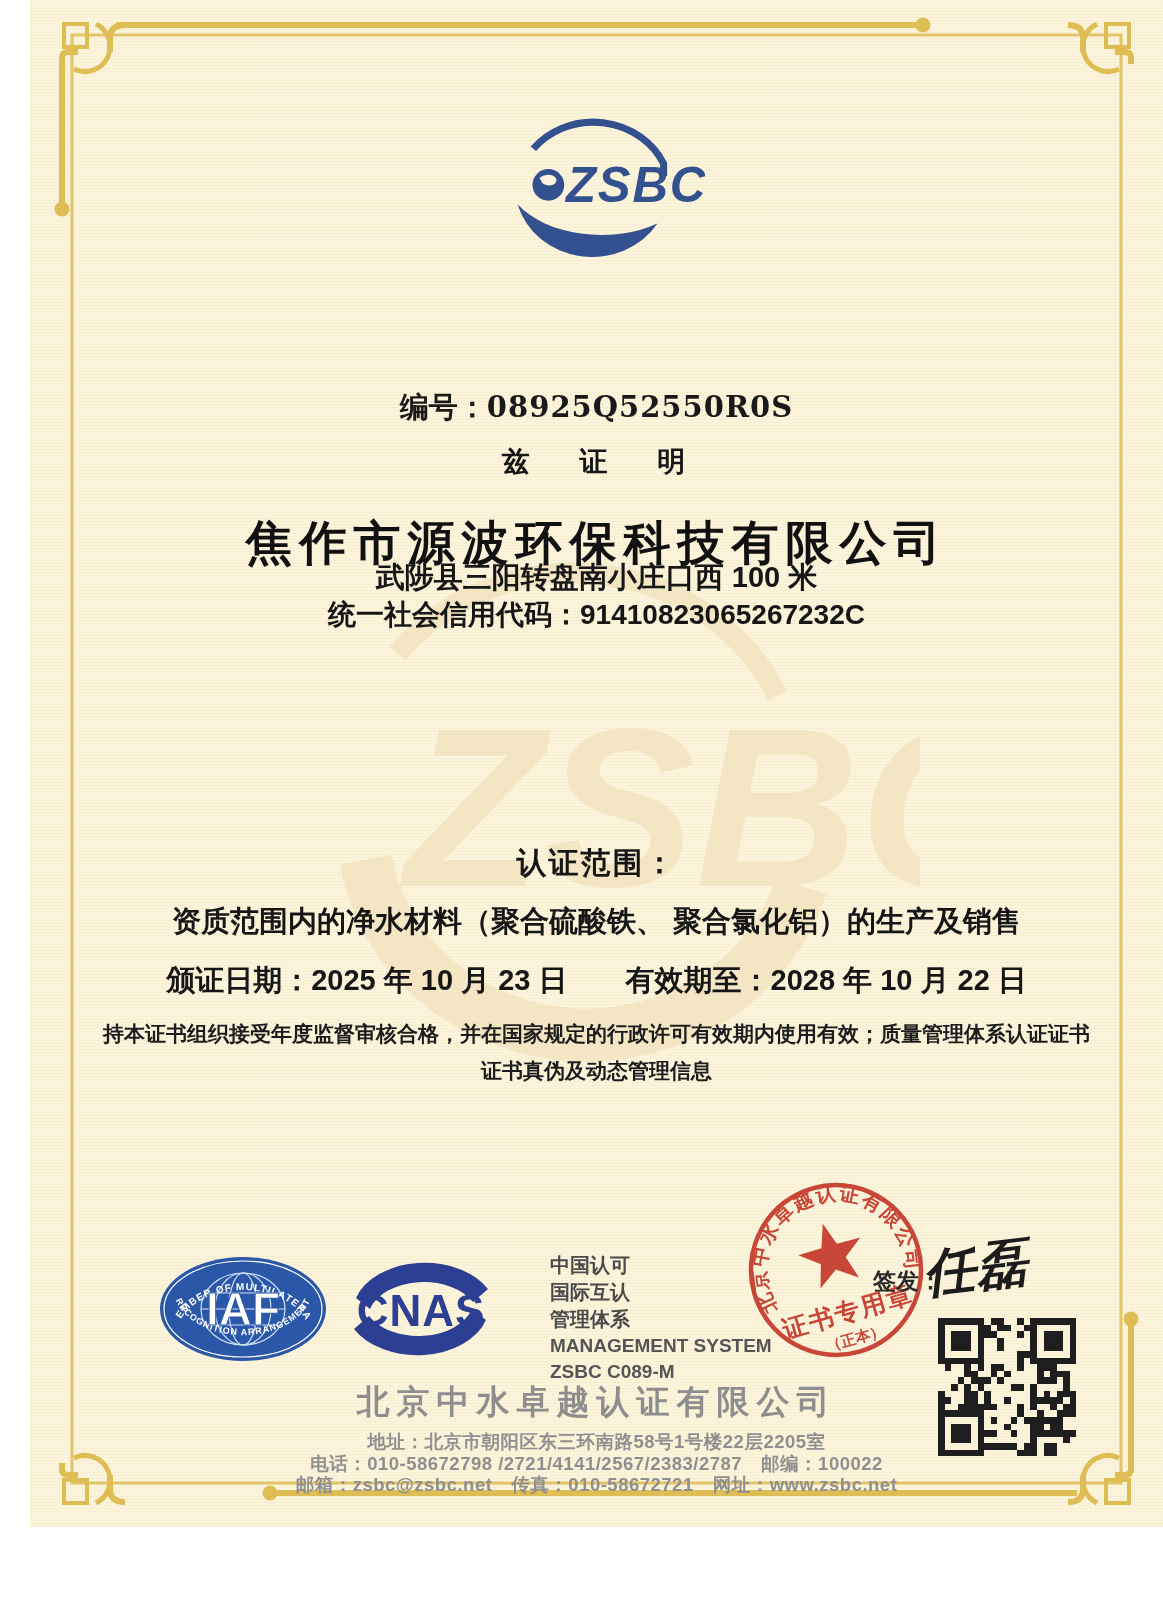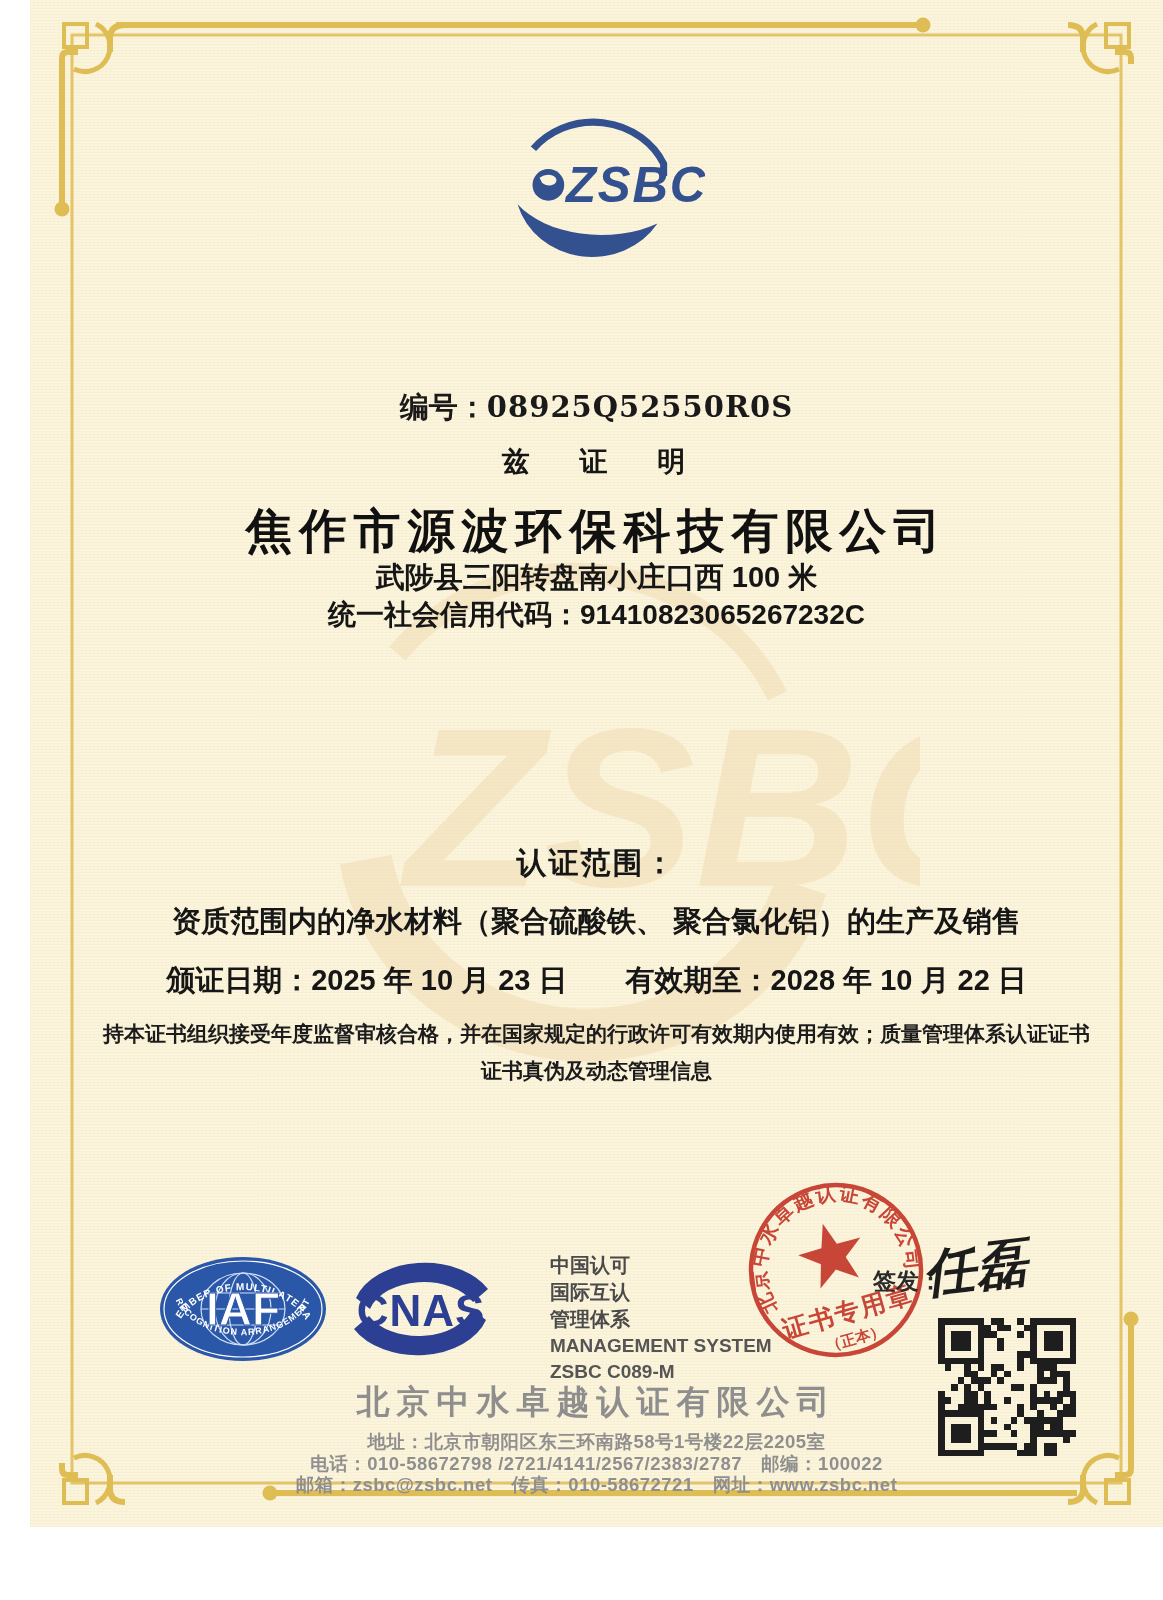--- a/index.html
+++ b/index.html
@@ -91,21 +91,21 @@
     <text x="92" y="115" font-size="56" font-weight="bold" font-style="italic" fill="#33508f" letter-spacing="2">ZSBC</text>
   </svg>
 
 
   <div class="abs cen certno" style="top:388px;">
     <span>编号：</span><span class="num">08925Q52550R0S</span>
   </div>
 
   <div class="abs cen declare blk" style="top:443px;">兹 证 明</div>
 
-  <div class="abs cen company" style="top:500px;">焦作市源波环保科技有限公司</div>
+  <div class="abs cen company" style="top:512px;">焦作市源波环保科技有限公司</div>
   <div class="abs cen addr blk" style="top:558px;">武陟县三阳转盘南小庄口西 100 米</div>
   <div class="abs cen credit blk" style="top:596px;">
     <span>统一社会信用代码：</span><span>91410823065267232C</span>
   </div>
 
 
   <div class="abs cen scopelab blk" style="top:843px;">认证范围：</div>
   <div class="abs cen scope blk" style="top:902px;">资质范围内的净水材料（聚合硫酸铁、 聚合氯化铝）的生产及销售</div>
 
   <div class="abs cen dates blk" style="top:961px;">

